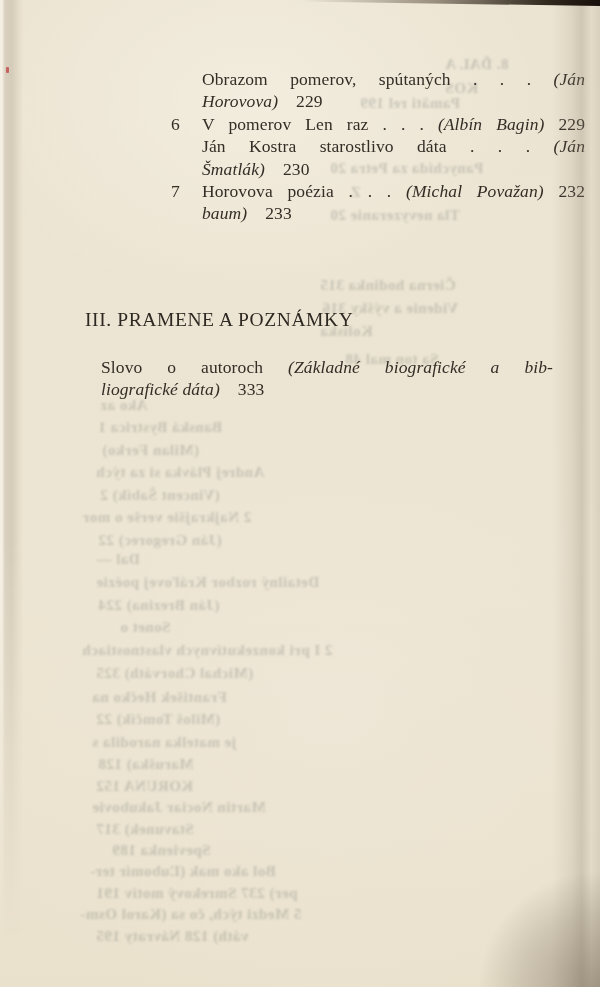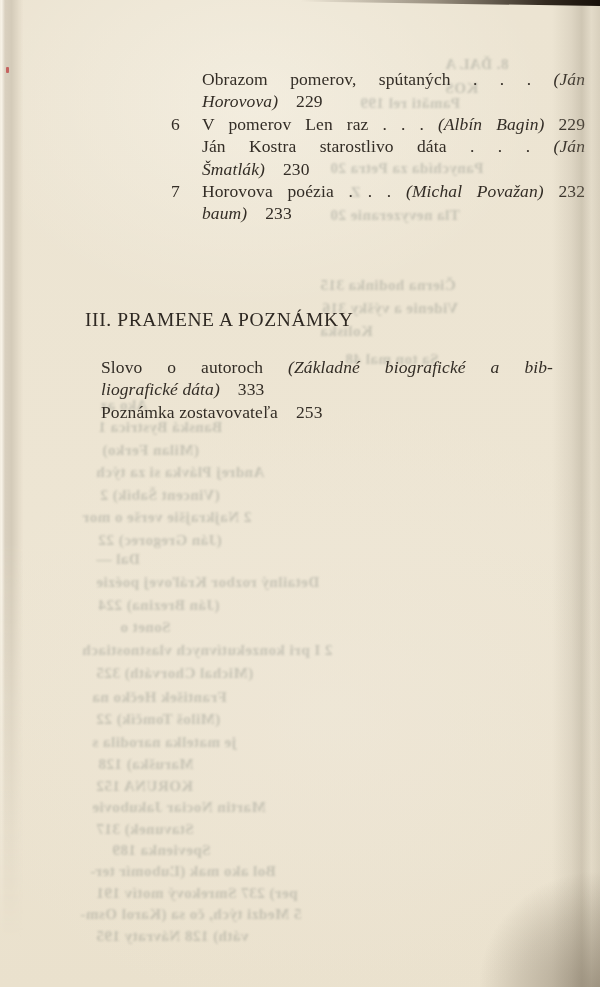--- a/index.html
+++ b/index.html
@@ -126,21 +126,20 @@
       <div class="line"><i>Šmatlák)</i><span class="pg">230</span></div>
       <div class="line justify"><span class="num">7</span><span>Horovova poézia . . . </span><i>(Michal Považan)</i> <span>232</span></div>
       <div class="line"><i>baum)</i><span class="pg">233</span></div>
     </div>
 
   <div class="heading">III. PRAMENE A POZNÁMKY</div>
 
   <div class="back" id="back-lines">
       <div class="line justify"><span>Slovo o autoroch </span><i>(Základné biografické a bib-</i></div>
       <div class="line"><i>liografické dáta)</i><span class="pg">333</span></div>
-      <div class="line"><span>Poznámka zostavovateľa</span><span class="pg">253</span></div>
     </div>
 
   <div class="left-edge"></div>
   <div class="right-shade"></div>
   <div class="top-edge"></div>
   <div class="br-shadow"></div>
   <div class="red-mark"></div>
 </div>
 
 </body></html>

